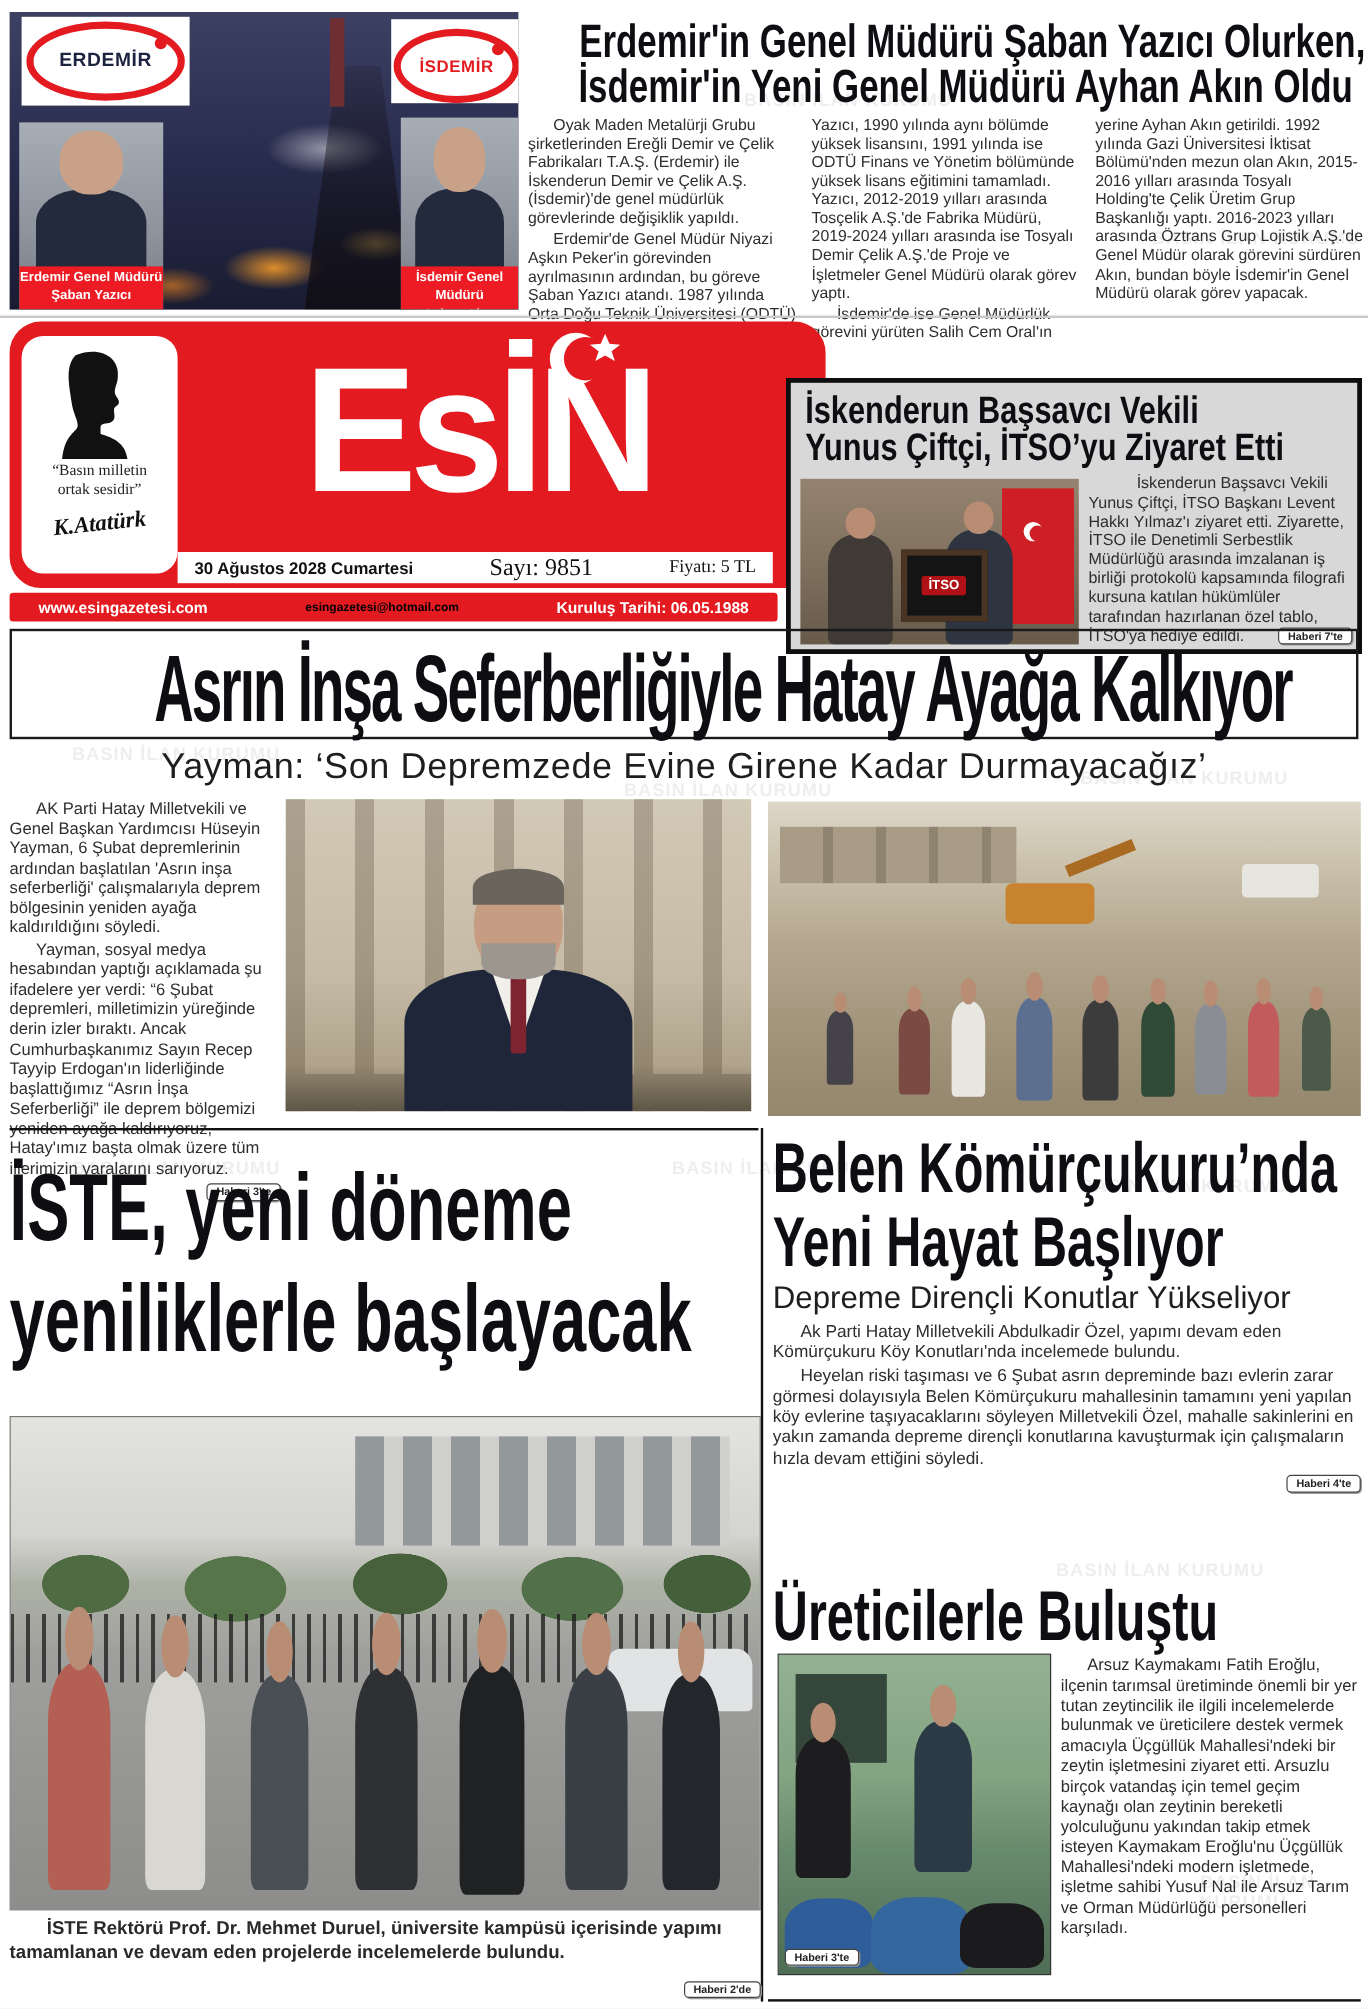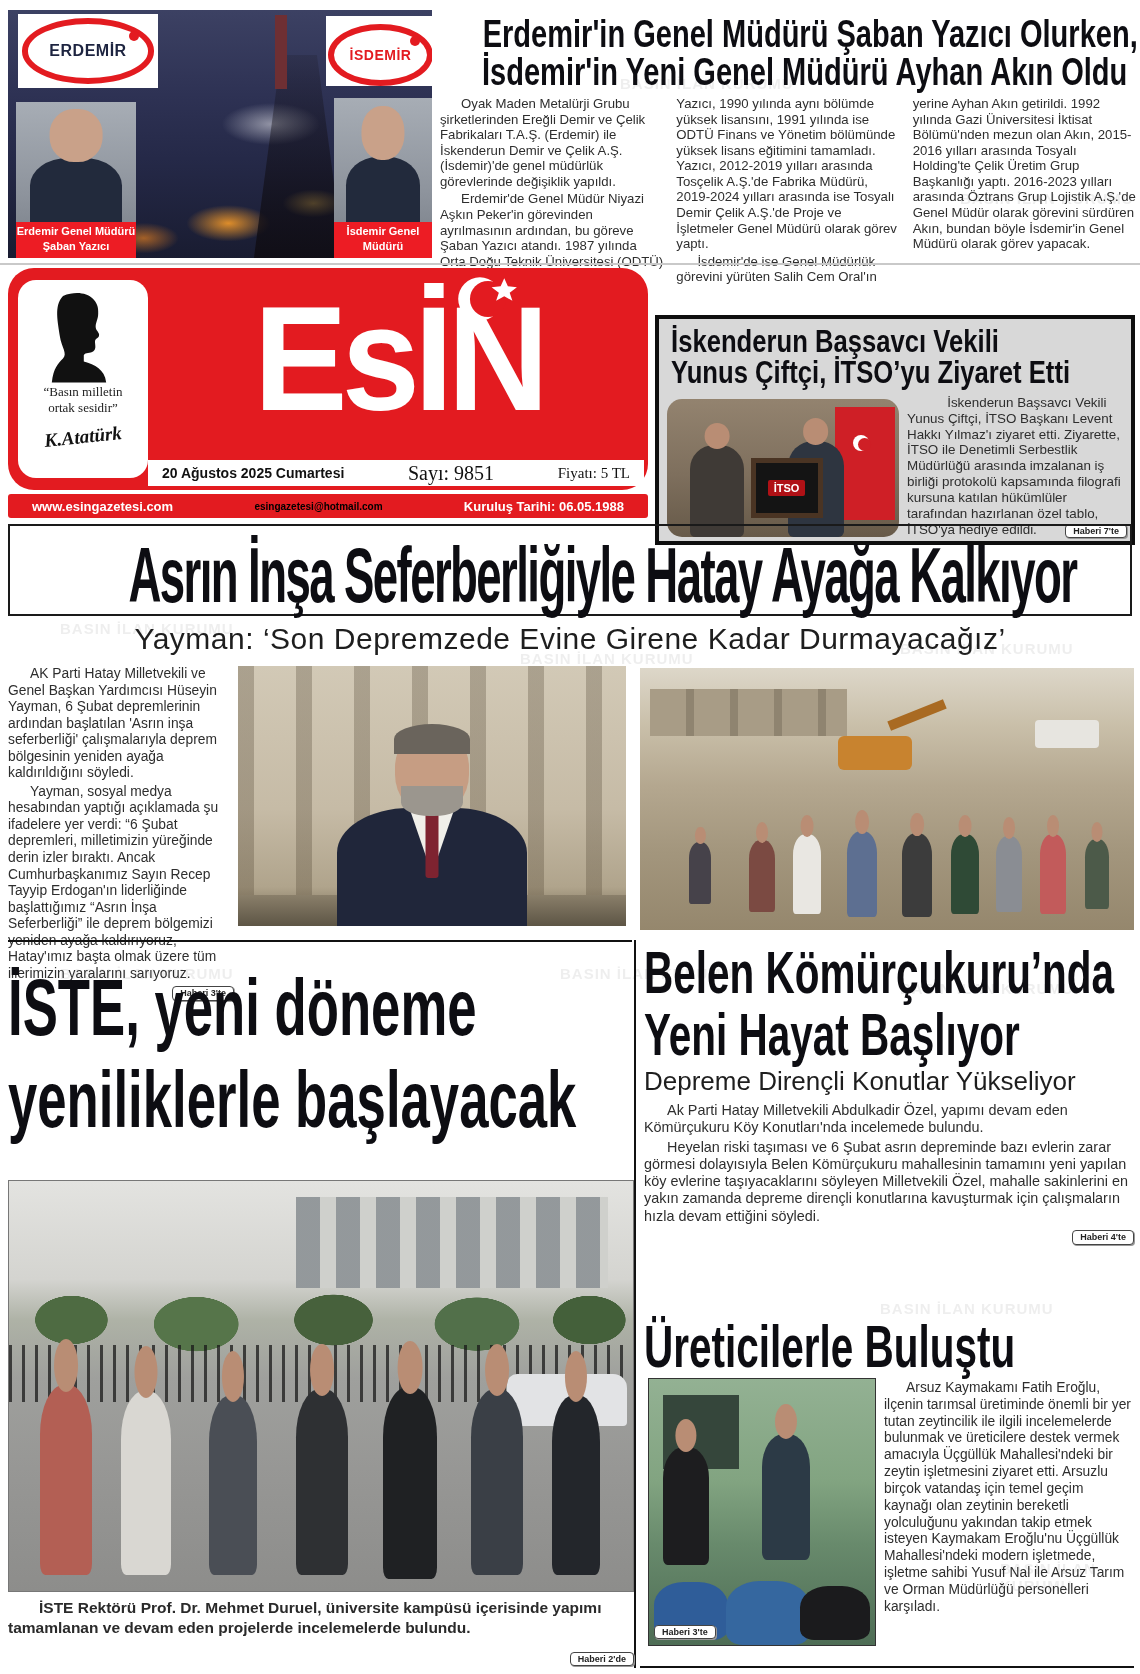--- a/index.html
+++ b/index.html
@@ -111,21 +111,21 @@
       <p class="noind">Yazıcı, 1990 yılında aynı bölümde yüksek lisansını, 1991 yılında ise ODTÜ Finans ve Yönetim bölümünde yüksek lisans eğitimini tamamladı. Yazıcı, 2012-2019 yılları arasında Tosçelik A.Ş.'de Fabrika Müdürü, 2019-2024 yılları arasında ise Tosyalı Demir Çelik A.Ş.'de Proje ve İşletmeler Genel Müdürü olarak görev yaptı.</p>
       <p>İsdemir'de ise Genel Müdürlük görevini yürüten Salih Cem Oral'ın</p>
     </div>
     <div class="body-txt" style="flex:1">
       <p class="noind">yerine Ayhan Akın getirildi. 1992 yılında Gazi Üniversitesi İktisat Bölümü'nden mezun olan Akın, 2015-2016 yılları arasında Tosyalı Holding'te Çelik Üretim Grup Başkanlığı yaptı. 2016-2023 yılları arasında Öztrans Grup Lojistik A.Ş.'de Genel Müdür olarak görevini sürdüren Akın, bundan böyle İsdemir'in Genel Müdürü olarak görev yapacak.</p>
     </div>
   </div>
 
   <div class="grayline" style="left:0;top:263px;width:1140px;height:2px;"></div>
 
-  <div class="abs" id="masthead" style="left:8px;top:268px;width:640px;height:222px;background:#e31b20;border-radius:26px;">
+  <div class="abs" id="masthead" style="left:8px;top:268px;width:640px;height:222px;background:#e31b20;border-radius:26px;padding-left:40px;">
     <div class="abs" style="left:10px;top:12px;width:130px;height:198px;background:#fff;border-radius:18px;overflow:hidden;">
       <svg viewBox="0 0 100 120" style="position:absolute;left:18px;top:8px;width:86px;height:96px;">
         <path d="M30 10 C55 0 76 12 74 32 C74 40 70 44 71 50 C72 54 76 56 75 60 C74 63 70 63 70 67 C70 72 72 76 68 79 C64 82 58 80 56 84 L56 92 C70 96 82 102 84 118 L16 118 C18 100 24 94 30 88 C36 82 28 74 26 60 C24 44 18 22 30 10 Z" fill="#111"></path>
       </svg>
       <div class="abs" style="left:0;right:0;top:104px;text-align:center;font-family:'Liberation Serif',serif;font-size:13px;color:#222;line-height:1.25;">
         <div>“Basın milletin</div>
         <div>ortak sesidir”</div>
       </div>
       <div class="abs" style="left:0;right:0;top:146px;text-align:center;font-family:'Liberation Serif',serif;font-style:italic;font-weight:bold;font-size:19px;color:#111;transform:rotate(-6deg);">K.Atatürk</div>
     </div>
@@ -134,38 +134,38 @@
       <span style="display:inline-block;font-size:148px;font-weight:800;color:#fff;letter-spacing:-6px;line-height:1.28;transform:scaleX(.95);transform-origin:center top;font-family:'Liberation Sans',sans-serif;">EsİN</span>
     </div>
 
     <svg viewBox="0 0 70 62" style="position:absolute;left:448px;top:3px;width:64px;height:56px;">
       <circle cx="26" cy="31" r="24" fill="#ffffff"></circle>
       <circle cx="35" cy="31" r="20" fill="#e31b20"></circle>
       <path d="M53 8 L57 17 L67 18 L59 24 L62 33 L53 28 L44 33 L47 24 L39 18 L49 17 Z" fill="#ffffff"></path>
     </svg>
 
     <div class="abs" style="left:140px;top:192px;width:496px;height:26px;background:#fff;display:flex;align-items:center;justify-content:space-between;padding:0 14px;box-sizing:border-box;">
-      <span style="font-weight:bold;font-size:14px;color:#111;">20 Ağustos 2025 Cumartesi</span>
+      <span style="font-weight:bold;font-size:14px;color:#111;">30 Ağustos 2028 Cumartesi</span>
       <span style="font-family:'Liberation Serif',serif;font-size:20px;color:#111;">Sayı:  9851</span>
       <span style="font-family:'Liberation Serif',serif;font-size:15px;color:#111;">Fiyatı: 5 TL</span>
     </div>
   </div>
 
   <div class="abs" style="left:8px;top:494px;width:640px;height:24px;background:#e31b20;border-radius:3px;display:flex;align-items:center;justify-content:space-between;padding:0 24px;box-sizing:border-box;">
     <span style="color:#fff;font-weight:bold;font-size:13px;">www.esingazetesi.com</span>
     <span style="color:#000000;font-weight:bold;font-size:10px;">esingazetesi@hotmail.com</span>
     <span style="color:#fff;font-weight:bold;font-size:13px;">Kuruluş Tarihi: 06.05.1988</span>
   </div>
 
   <div class="abs" id="itso-box" style="left:655px;top:272px;width:480px;height:230px;background:#d8d8d8;border:4px solid #0e0e0e;box-sizing:border-box;margin-top:43px;">
     <div class="lline" style="padding:5px 0 0 12px;">
       <span class="cond" style="font-size:27px;transform:scale(.95,1.18);transform-origin:left top;">İskenderun Başsavcı Vekili</span><br>
       <span class="cond" style="font-size:27px;transform:scale(.95,1.18);transform-origin:left top;">Yunus Çiftçi, İTSO’yu Ziyaret Etti</span>
     </div>
-    <div class="abs" style="left:8px;top:80px;width:232px;height:138px;overflow:hidden;background:linear-gradient(180deg,#93836f 0%,#7e6f5d 55%,#675a49 100%);border-radius:15px;">
+    <div class="abs" style="left:8px;top:80px;width:232px;height:138px;overflow:hidden;background:linear-gradient(180deg,#93836f 0%,#7e6f5d 55%,#675a49 100%);">
       <div class="abs" style="right:4px;top:6%;width:26%;height:82%;background:#cf1f26;"></div>
       <div class="abs" style="right:13%;top:26%;width:16px;height:16px;border-radius:50%;background:#fff;"></div>
       <div class="abs" style="right:12%;top:28%;width:13px;height:13px;border-radius:50%;background:#cf1f26;"></div>
       <div class="person" style="left:10%;bottom:0;width:54px;height:92px;background:#3f3a36;"></div>
       <div class="person" style="left:52%;bottom:0;width:56px;height:96px;background:#2e3540;"></div>
       <div class="abs" style="left:36%;bottom:14%;width:62px;height:50px;background:#141414;border:5px solid #4a3423;display:flex;align-items:center;justify-content:center;">
         <span style="background:#b01116;color:#fff;font-weight:bold;font-size:11px;padding:2px 6px;border-radius:2px;">İTSO</span>
       </div>
     </div>
     <div class="abs body-txt" style="left:248px;top:76px;width:220px;font-size:13.4px;">

